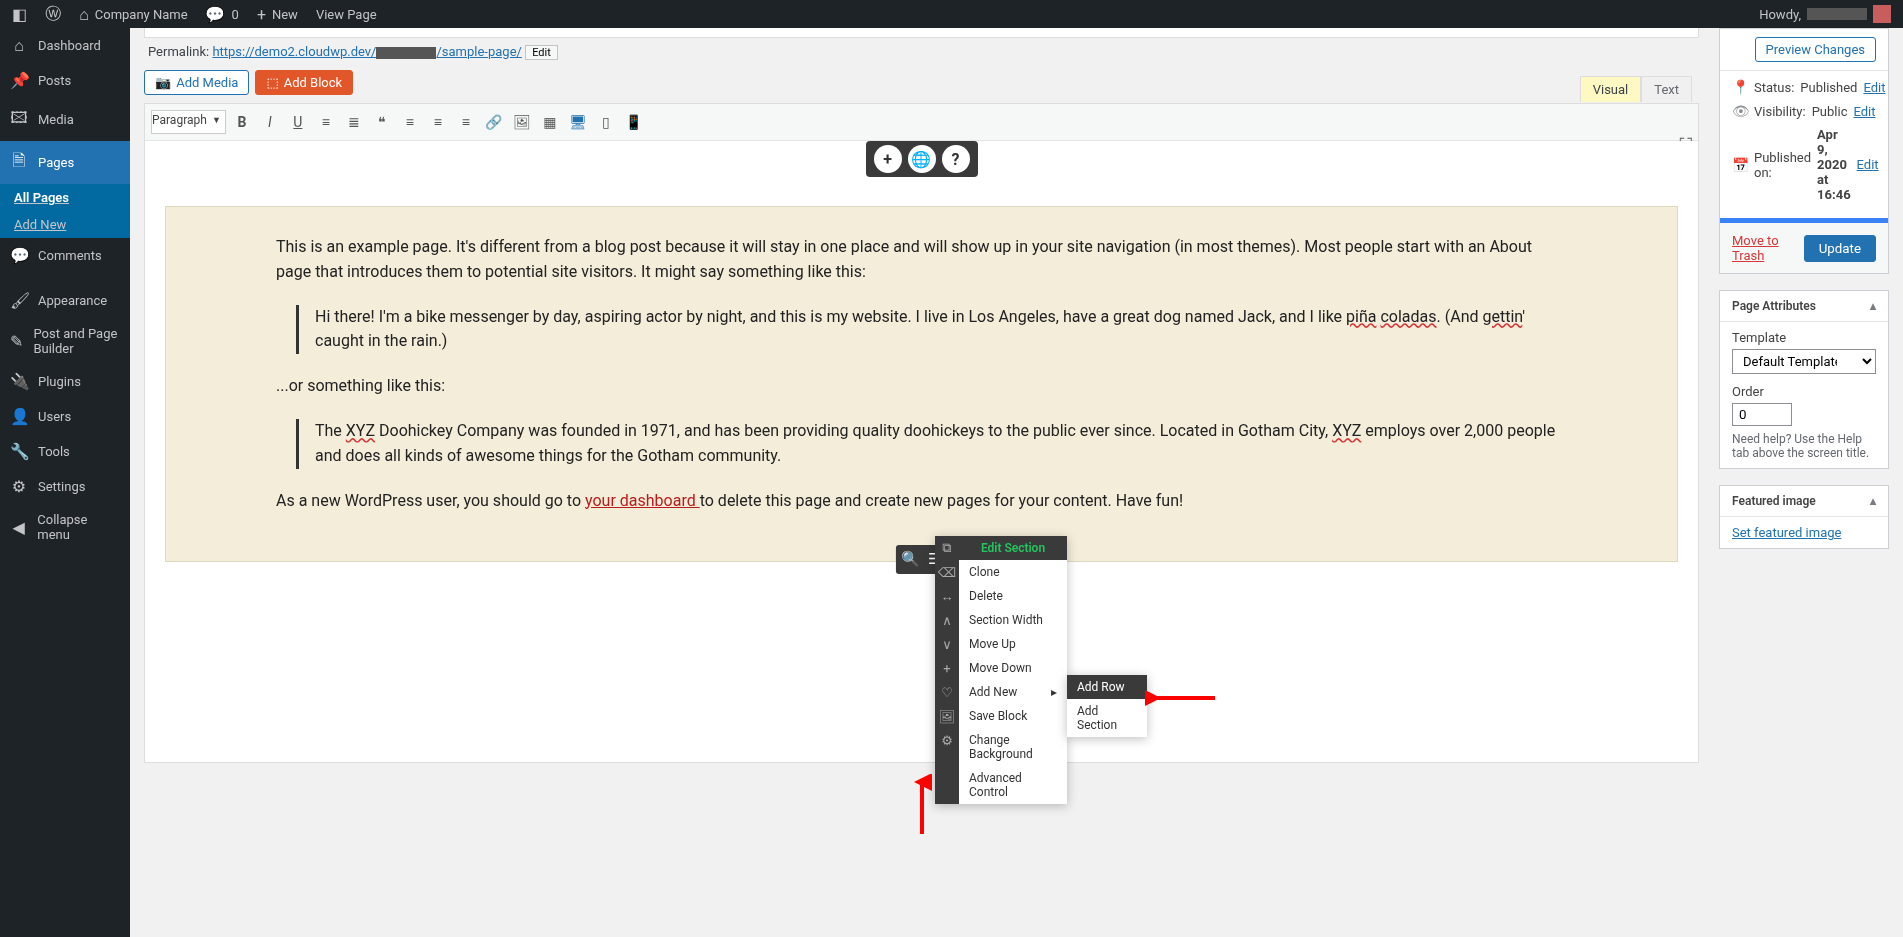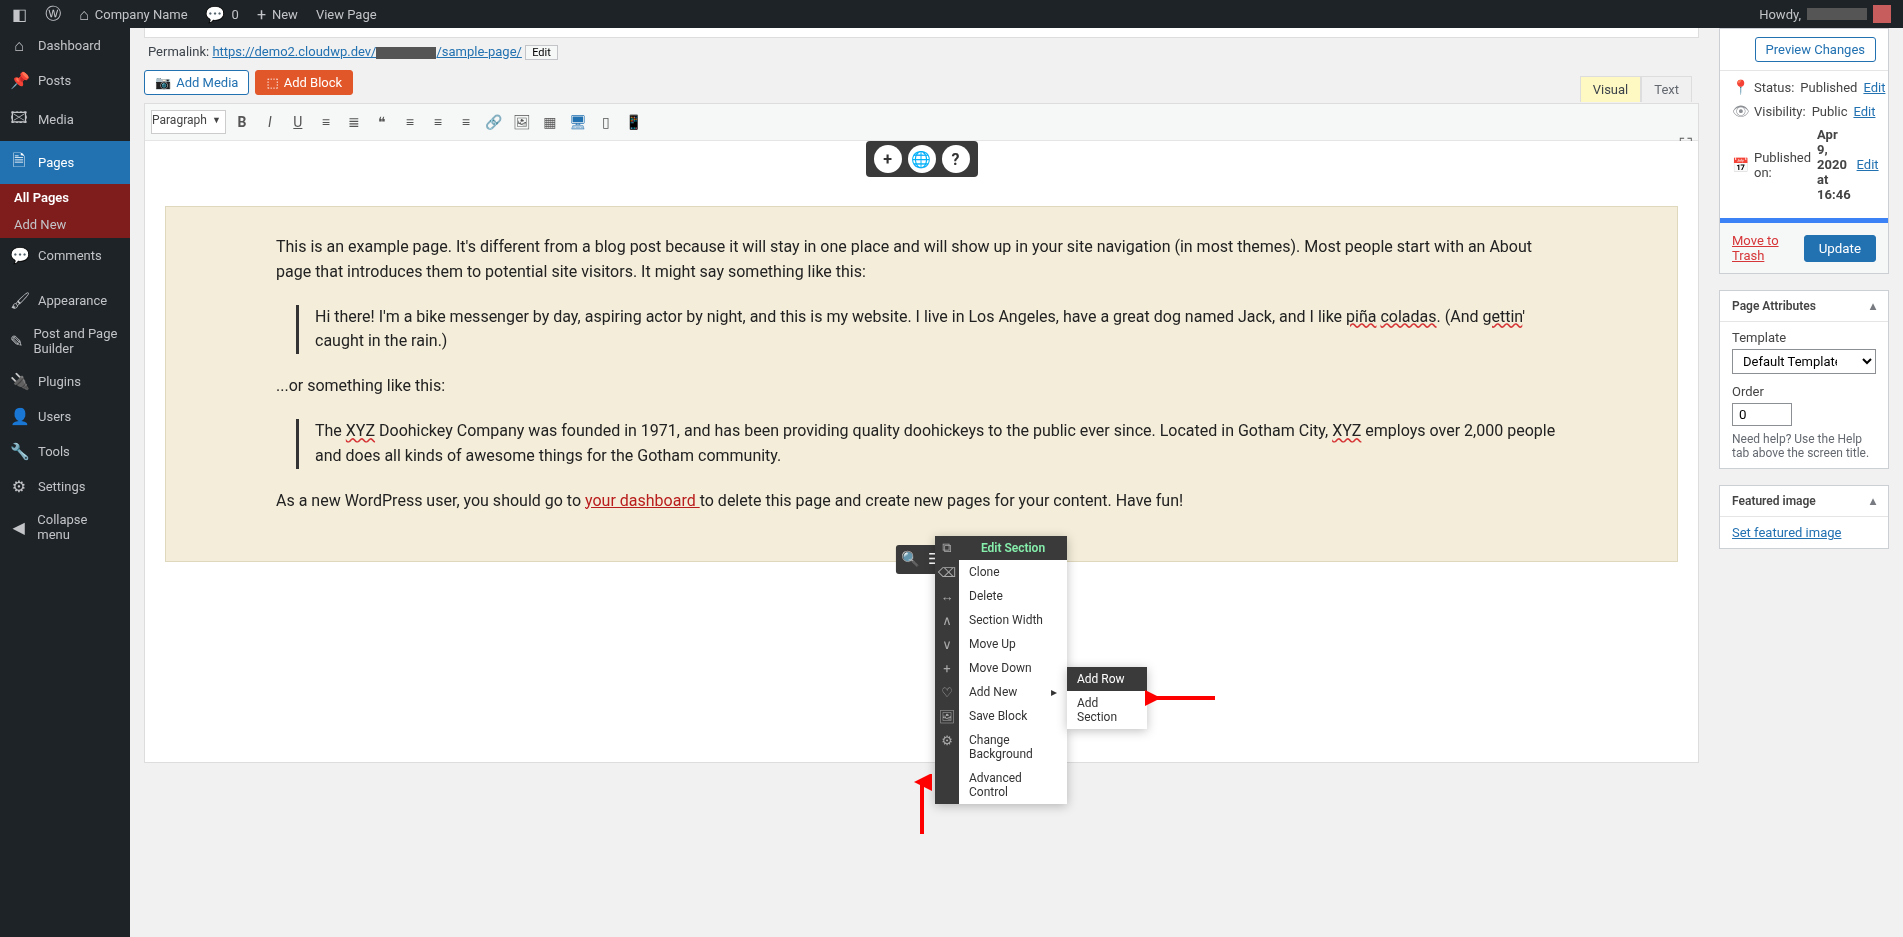--- a/index.html
+++ b/index.html
@@ -11,21 +11,21 @@
 .admin-bar-item { display: flex; align-items: center; gap: 6px; color: #c3c4c7; cursor: pointer; }
 .admin-bar .icon { font-size: 16px; }
 .avatar { width: 18px; height: 18px; background: #c85d5d; display: inline-block; }
 
 
 .sidebar { position: absolute; left: 0; top: 28px; bottom: 0; width: 130px; background: #1d2327; color: #c3c4c7; }
 .menu-item { display: flex; align-items: center; padding: 8px 10px; gap: 10px; cursor: pointer; font-size: 13px; }
 .menu-item.active { background: #2271b1; color: #fff; position: relative; }
 .menu-item.active::after { content: ""; position: absolute; right: -6px; top: 50%; transform: translateY(-50%); border: 6px solid transparent; border-right-color: #f1f1f1; }
 .menu-item .icon { width: 18px; text-align: center; font-size: 16px; }
-.submenu { background: #7f1d1d; }
+.submenu { background: #0369a1; text-decoration: underline; }
 .submenu-item { padding: 6px 10px 6px 14px; cursor: pointer; color: #c3c4c7; font-size: 13px; }
 .submenu-item.current { color: #fff; font-weight: 600; }
 
 
 .main { position: absolute; left: 130px; top: 28px; right: 0; bottom: 0; background: #f1f1f1; overflow: auto; }
 .content-wrap { display: flex; gap: 20px; padding: 0 14px 14px 14px; }
 .editor-col { flex: 1; min-width: 0; }
 .side-col { width: 170px; }
 
 
@@ -64,23 +64,23 @@
 
 
 .section-mini { position: absolute; bottom: -13px; left: 50%; transform: translateX(-50%); background: #3a3a3a; border-radius: 3px; padding: 3px 6px; display: flex; gap: 8px; }
 .section-mini .mi { color: #fff; font-size: 15px; cursor: pointer; }
 
 
 .ctx-wrap { position: absolute; top: 395px; left: 790px; display: flex; box-shadow: 0 2px 10px rgba(0,0,0,0.25); }
 .ctx-iconcol { width: 24px; background: #3a3a3a; display: flex; flex-direction: column; }
 .ctx-iconcol .ci { height: 24px; color: #aaa; font-size: 13px; display: flex; align-items: center; justify-content: center; }
 .ctx-menu { background: #fff; width: 108px; }
-.ctx-header { background: #3a3a3a; color: #86efac; padding: 5px 10px; font-size: 12px; font-weight: 600; text-align: center; }
+.ctx-header { background: #3a3a3a; color: #22c55e; padding: 5px 10px; font-size: 12px; font-weight: 600; text-align: center; }
 .ctx-item { padding: 5px 10px; font-size: 12px; cursor: pointer; color: #333; display: flex; justify-content: space-between; align-items: center; }
-.ctx-sub { position: absolute; left: 132px; top: 131px; background: #fff; box-shadow: 0 2px 10px rgba(0,0,0,0.25); width: 80px; }
+.ctx-sub { position: absolute; left: 132px; top: 139px; background: #fff; box-shadow: 0 2px 10px rgba(0,0,0,0.25); width: 80px; }
 .ctx-sub .ctx-item.dark { background: #3a3a3a; color: #fff; }
 
 
 .arrow { position: absolute; }
 .arrow-h { top: 547px; left: 1000px; }
 .arrow-v { top: 633px; left: 767px; }
 .arrow svg { display: block; }
 
 
 .metabox { background: #fff; border: 1px solid #ccd0d4; margin-bottom: 16px; }

